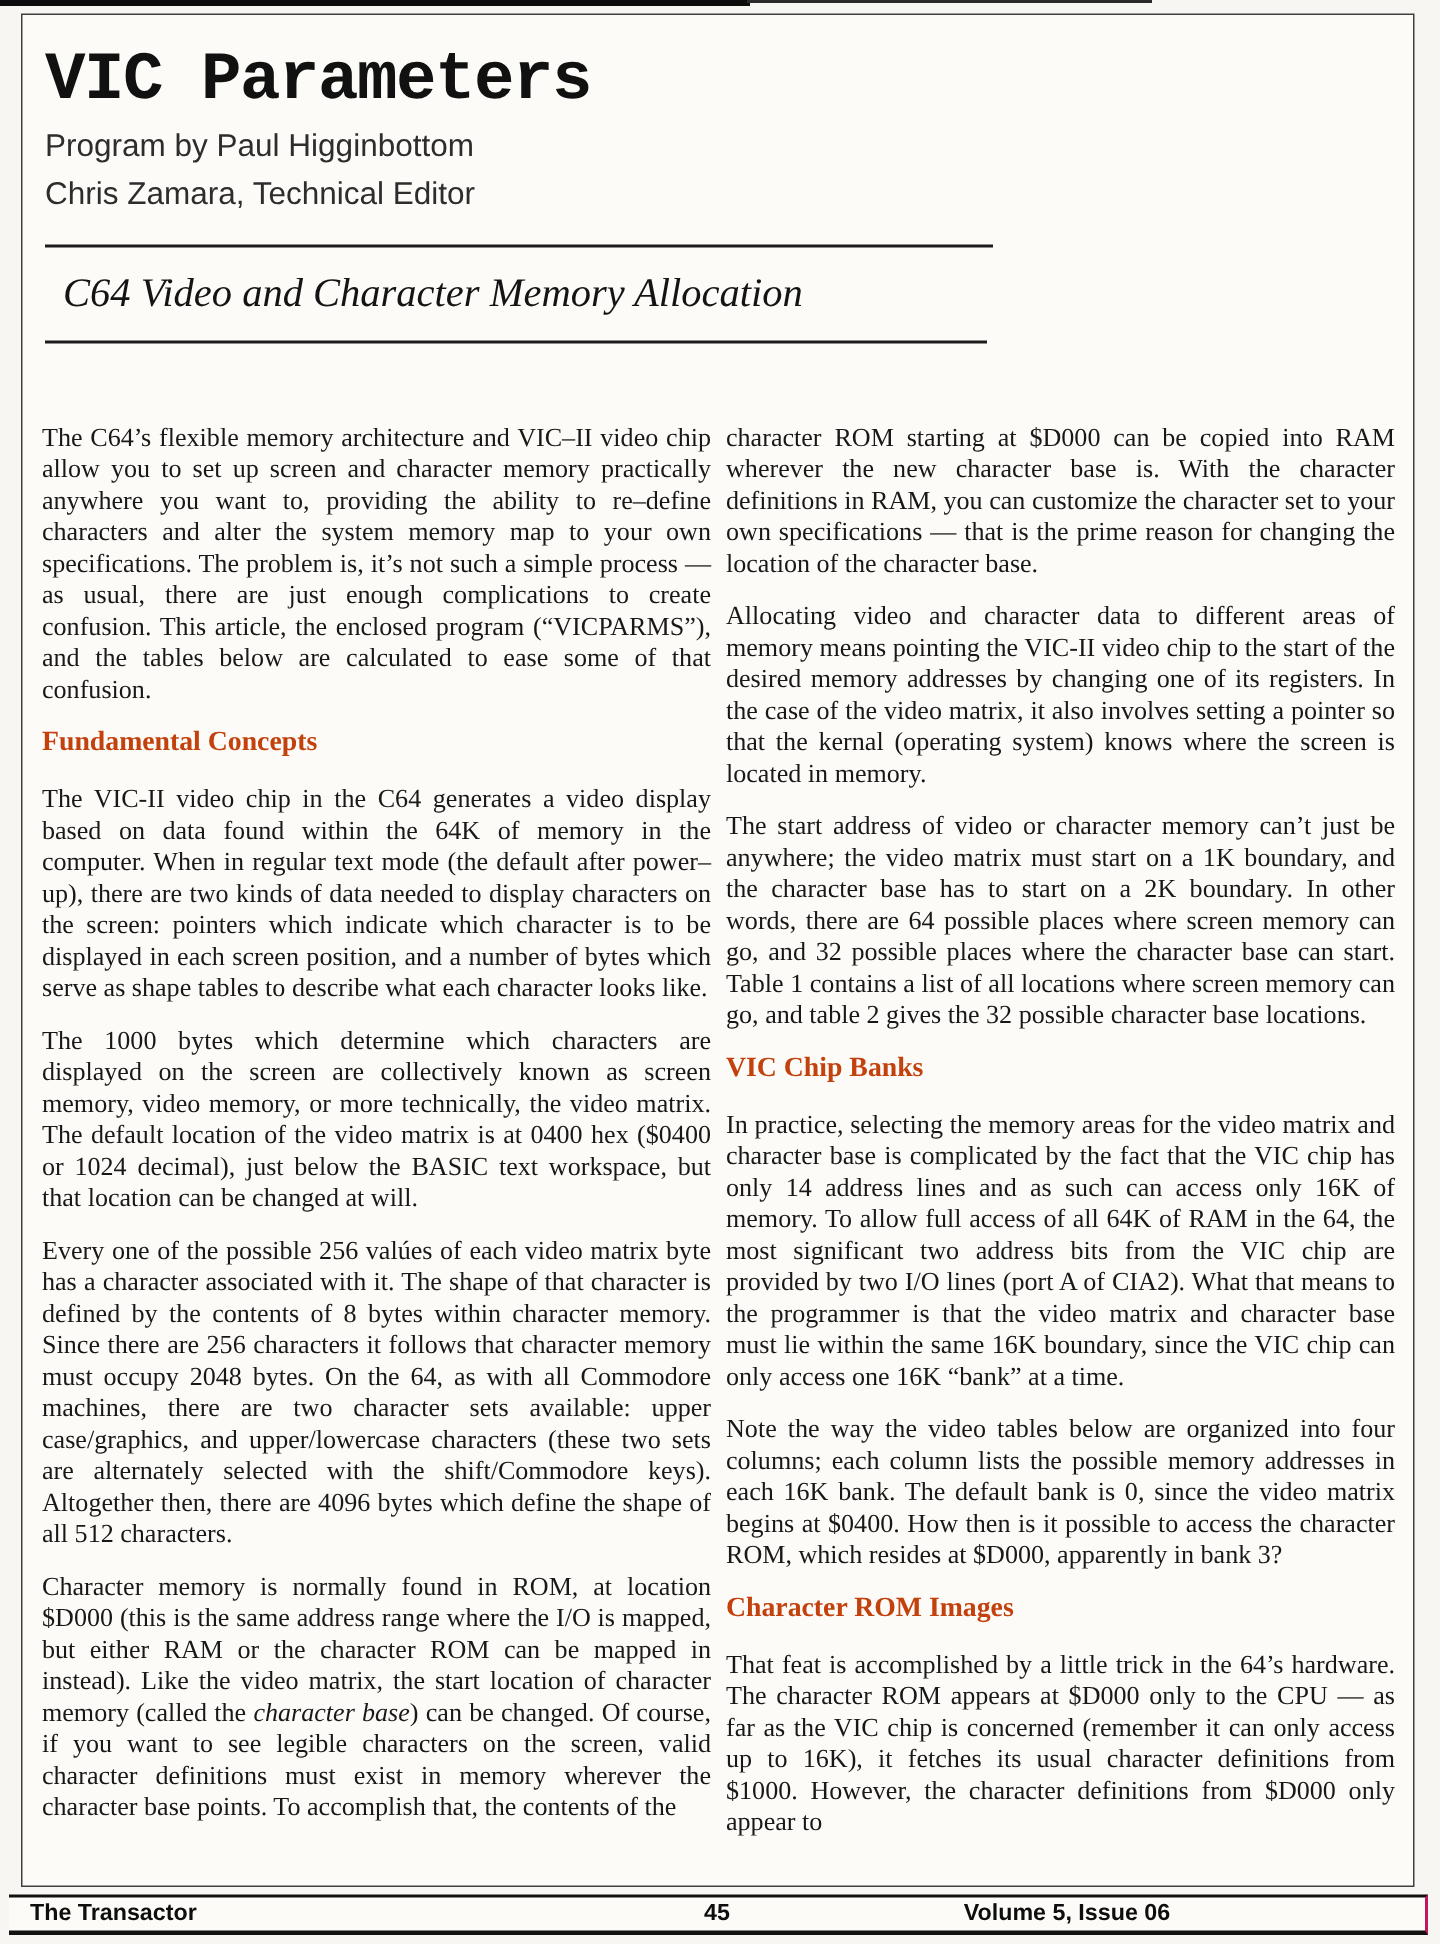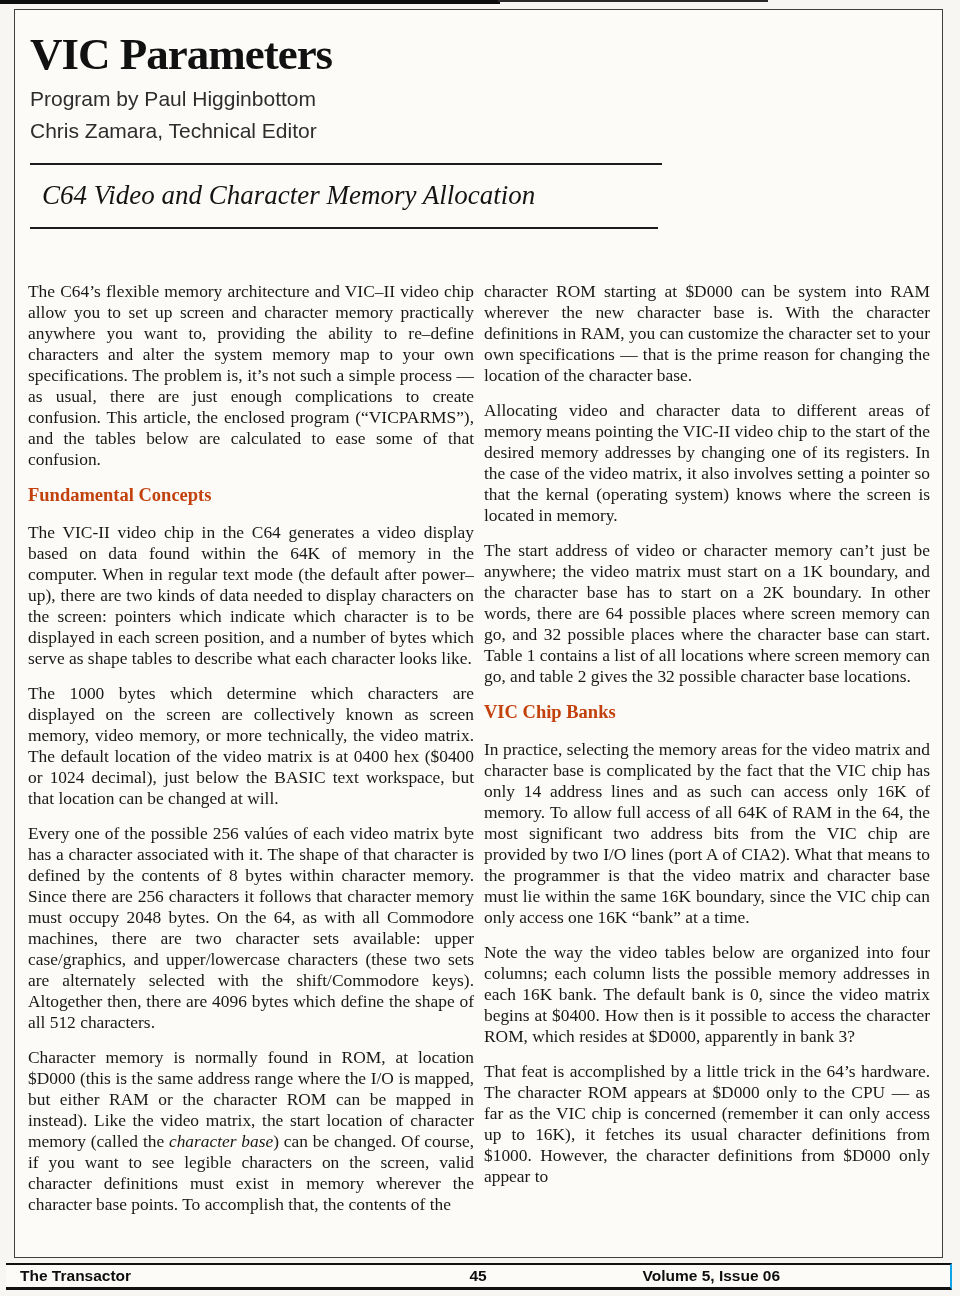--- a/index.html
+++ b/index.html
@@ -12,21 +12,21 @@
   .top-scan-bar{position:absolute;left:0;top:0;width:500px;height:4px;background:#0d0d0d;}
   .top-scan-bar-thin{position:absolute;left:498px;top:0;width:270px;height:2px;background:#2a2a2a;}
   
   .page-border{
     position:absolute;left:14px;top:9px;width:929px;height:1249px;
     border:1.5px solid #3f3f3f;background:#fcfbf8;box-sizing:border-box;
   }
   .header{position:absolute;left:30px;top:28px;}
   .article-title{
     margin:0;font-size:45px;font-weight:bold;letter-spacing:-1px;
-    font-family:Liberation Serif, serif;color:#111;
+    font-family:Liberation Mono, monospace;color:#111;
   }
   .byline{
     margin:5px 0 0 0;font-family:"Liberation Sans", sans-serif;
     font-size:21px;color:#2d2d2d;line-height:27px;font-weight:400;
   }
   .subtitle-block{position:absolute;left:30px;top:163px;width:632px;}
   .rule{height:0;border-top:2.5px solid #1c1c1c;}
   .rule-bottom{width:628px;}
   .subtitle{
     margin:10px;padding:5px 0 6px 2px;
@@ -41,21 +41,21 @@
     width:446px;text-align:justify;
     font-size:17.4px;line-height:21px;color:#181818;
   }
   .col p{margin:0 0 14px 0;}
   .col h3{
     font-size:18.5px;line-height:22px;margin:6px 0 16px 0;
     text-align:left;color:#c2410c;
   }
   .footer{
     position:absolute;left:6px;top:1263px;width:946px;height:27px;
-    border-top:2px solid #111;border-bottom:3.5px solid #111;border-right:2px solid #0ea5e9;
+    border-top:2px solid #111;border-bottom:3.5px solid #111;border-right:2px solid #be185d;
     box-sizing:border-box;
     display:flex;align-items:center;
     font-family:"Liberation Sans", sans-serif;font-weight:bold;font-size:15.5px;color:#0e0e0e;
     padding:0 14px;background:#fcfbf8;
   }
   .footer .f-left{flex:1;text-align:left;}
   .footer .f-center{flex:0;text-align:center;}
   .footer .f-right{flex:1;text-align:center;}
 </style>
 </head>
@@ -80,26 +80,27 @@
 <div class="columns">
   <div class="col">
       <p>The C64’s flexible memory architecture and VIC–II video chip allow you to set up screen and character memory practically anywhere you want to, providing the ability to re–define characters and alter the system memory map to your own specifications. The problem is, it’s not such a simple process — as usual, there are just enough complications to create confusion. This article, the enclosed program (“VICPARMS”), and the tables below are calculated to ease some of that confusion.</p>
       <h3>Fundamental Concepts</h3>
       <p>The VIC-II video chip in the C64 generates a video display based on data found within the 64K of memory in the computer. When in regular text mode (the default after power–up), there are two kinds of data needed to display characters on the screen: pointers which indicate which character is to be displayed in each screen position, and a number of bytes which serve as shape tables to describe what each character looks like.</p>
       <p>The 1000 bytes which determine which characters are displayed on the screen are collectively known as screen memory, video memory, or more technically, the video matrix. The default location of the video matrix is at 0400 hex ($0400 or 1024 decimal), just below the BASIC text workspace, but that location can be changed at will.</p>
       <p>Every one of the possible 256 valúes of each video matrix byte has a character associated with it. The shape of that character is defined by the contents of 8 bytes within character memory. Since there are 256 characters it follows that character memory must occupy 2048 bytes. On the 64, as with all Commodore machines, there are two character sets available: upper case/graphics, and upper/lowercase characters (these two sets are alternately selected with the shift/Commodore keys). Altogether then, there are 4096 bytes which define the shape of all 512 characters.</p>
       <p><span>Character memory is normally found in ROM, at location $D000 (this is the same address range where the I/O is mapped, but either RAM or the character ROM can be mapped in instead). Like the video matrix, the start location of character memory (called the </span><i>character base</i><span>) can be changed. Of course, if you want to see legible characters on the screen, valid character definitions must exist in memory wherever the character base points. To accomplish that, the contents of the</span></p>
     </div>
   <div class="col">
-      <p>character ROM starting at $D000 can be system into RAM wherever the new character base is. With the character definitions in RAM, you can customize the character set to your own specifications — that is the prime reason for changing the location of the character base.</p>
+      <p>character ROM starting at $D000 can be copied into RAM wherever the new character base is. With the character definitions in RAM, you can customize the character set to your own specifications — that is the prime reason for changing the location of the character base.</p>
       <p>Allocating video and character data to different areas of memory means pointing the VIC-II video chip to the start of the desired memory addresses by changing one of its registers. In the case of the video matrix, it also involves setting a pointer so that the kernal (operating system) knows where the screen is located in memory.</p>
       <p>The start address of video or character memory can’t just be anywhere; the video matrix must start on a 1K boundary, and the character base has to start on a 2K boundary. In other words, there are 64 possible places where screen memory can go, and 32 possible places where the character base can start. Table 1 contains a list of all locations where screen memory can go, and table 2 gives the 32 possible character base locations.</p>
       <h3>VIC Chip Banks</h3>
       <p>In practice, selecting the memory areas for the video matrix and character base is complicated by the fact that the VIC chip has only 14 address lines and as such can access only 16K of memory. To allow full access of all 64K of RAM in the 64, the most significant two address bits from the VIC chip are provided by two I/O lines (port A of CIA2). What that means to the programmer is that the video matrix and character base must lie within the same 16K boundary, since the VIC chip can only access one 16K “bank” at a time.</p>
       <p>Note the way the video tables below are organized into four columns; each column lists the possible memory addresses in each 16K bank. The default bank is 0, since the video matrix begins at $0400. How then is it possible to access the character ROM, which resides at $D000, apparently in bank 3?</p>
+      <h3>Character ROM Images</h3>
       <p>That feat is accomplished by a little trick in the 64’s hardware. The character ROM appears at $D000 only to the CPU — as far as the VIC chip is concerned (remember it can only access up to 16K), it fetches its usual character definitions from $1000. However, the character definitions from $D000 only appear to</p>
     </div>
 </div>
 
 <div class="footer">
   <span class="f-left">The Transactor</span>
   <span class="f-center">45</span>
   <span class="f-right">Volume 5, Issue 06</span>
 </div>
 

